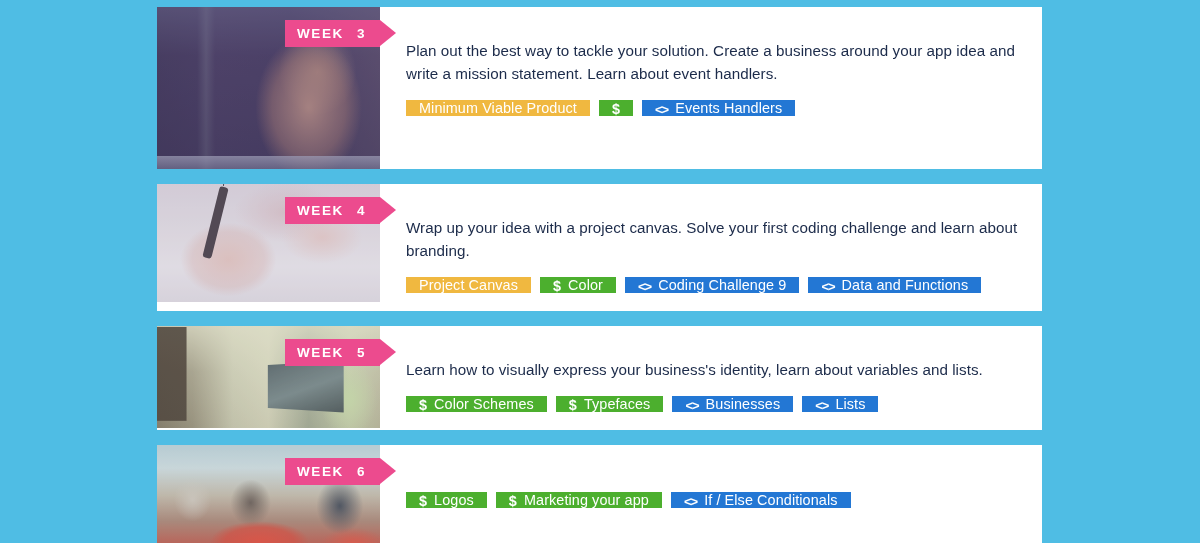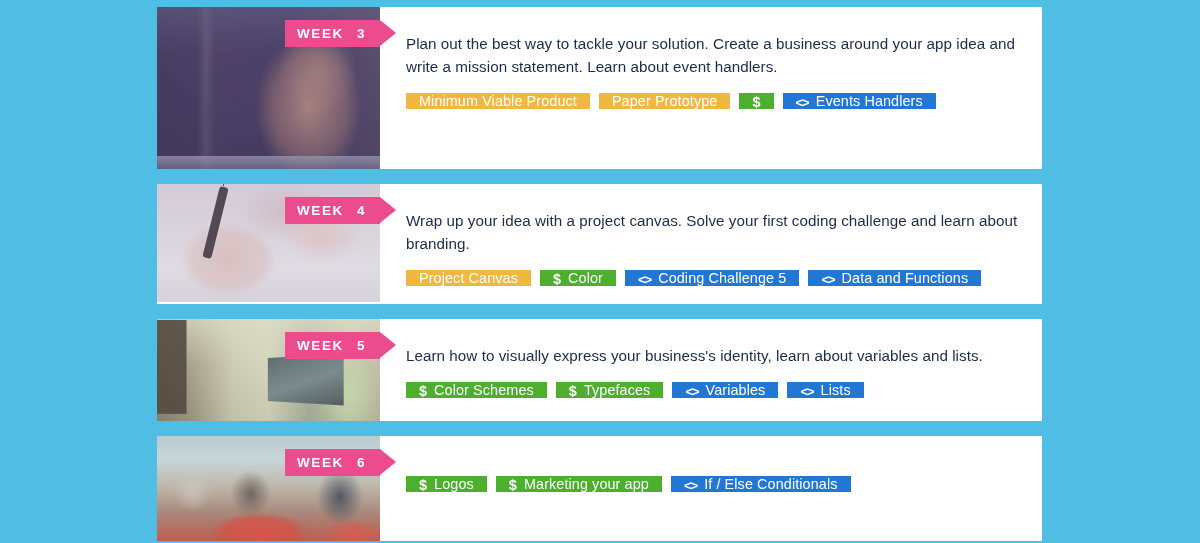--- a/index.html
+++ b/index.html
@@ -136,21 +136,21 @@
     top: 0;
     width: 0; height: 0;
     border-top: 13.5px solid transparent;
     border-bottom: 13.5px solid transparent;
     border-left: 16px solid #ec4b8e;
   }
 
   
   .card-body {
     flex: 1;
-    padding: 25px 24px 18px 26px;
+    padding: 32px 24px 18px 26px;
     min-width: 0;
   }
 
   .desc {
     color: #1c2b4a;
     font-size: 15.2px;
     line-height: 1.52;
     max-width: 615px;
     letter-spacing: 0.05px;
   }
@@ -202,23 +202,20 @@
       <div class="week-badge">
         <span>WEEK</span>
         <span>3</span>
       </div>
       <div class="card-body">
         <p class="desc">Plan out the best way to tackle your solution. Create a business around your app idea and write a mission statement. Learn about event handlers.</p>
         <div class="tags">
           <button class="tag amber">
             <span>Minimum Viable Product</span>
           </button>
-          <button class="tag amber">
-            <span>Paper Prototype</span>
-          </button>
           <button class="tag green">
             <span class="tag-icon">$</span>
           </button>
           <button class="tag blue">
             <span class="tag-icon code">&lt;&gt;</span>
             <span>Events Handlers</span>
           </button>
         </div>
       </div>
     </div>
@@ -236,21 +233,21 @@
         <div class="tags">
           <button class="tag amber">
             <span>Project Canvas</span>
           </button>
           <button class="tag green">
             <span class="tag-icon">$</span>
             <span>Color</span>
           </button>
           <button class="tag blue">
             <span class="tag-icon code">&lt;&gt;</span>
-            <span>Coding Challenge 5</span>
+            <span>Coding Challenge 9</span>
           </button>
           <button class="tag blue">
             <span class="tag-icon code">&lt;&gt;</span>
             <span>Data and Functions</span>
           </button>
         </div>
       </div>
     </div>
     <div class="week-card">
       <div class="thumb" style="height: 102px;">
@@ -267,21 +264,21 @@
           <button class="tag green">
             <span class="tag-icon">$</span>
             <span>Color Schemes</span>
           </button>
           <button class="tag green">
             <span class="tag-icon">$</span>
             <span>Typefaces</span>
           </button>
           <button class="tag blue">
             <span class="tag-icon code">&lt;&gt;</span>
-            <span>Variables</span>
+            <span>Businesses</span>
           </button>
           <button class="tag blue">
             <span class="tag-icon code">&lt;&gt;</span>
             <span>Lists</span>
           </button>
         </div>
       </div>
     </div>
     <div class="week-card">
       <div class="thumb" style="height: 105px;">

